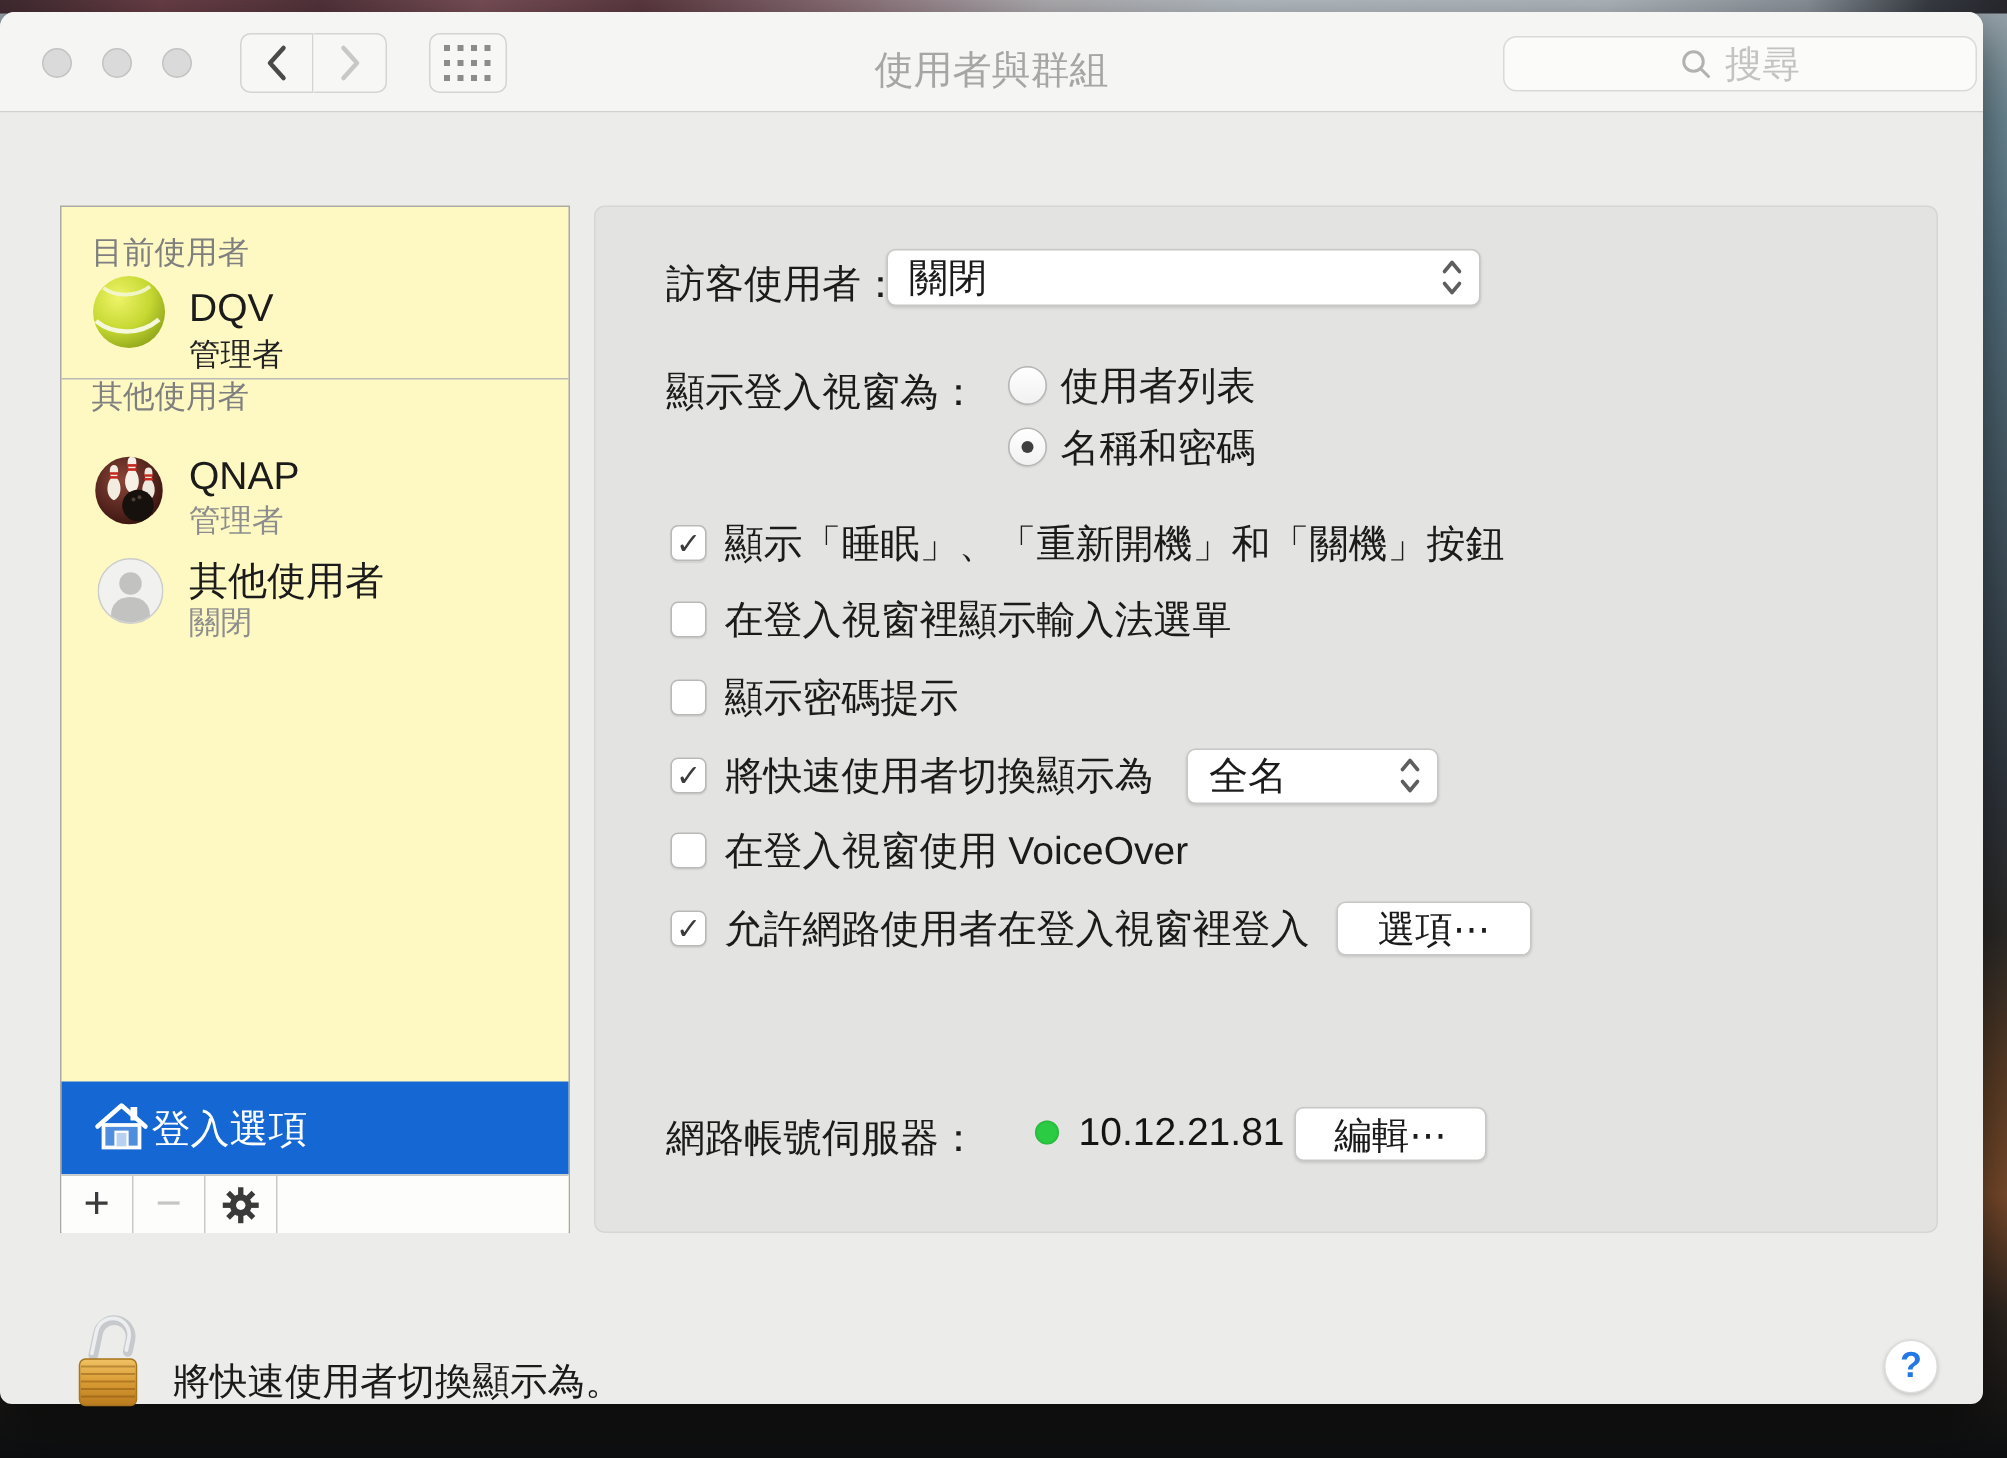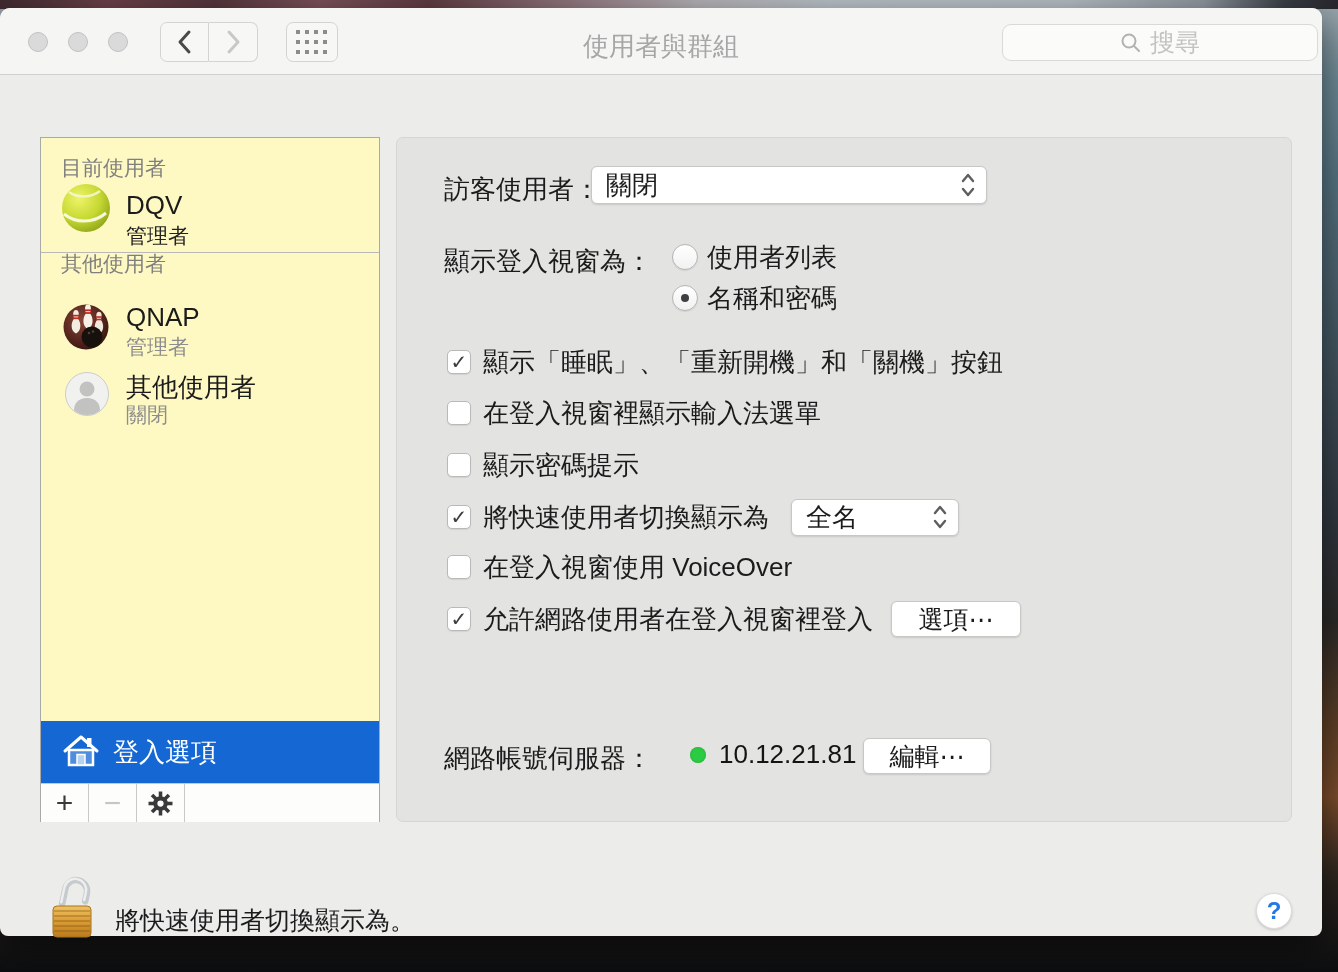--- a/index.html
+++ b/index.html
@@ -31,21 +31,21 @@
   
   #sidebar{position:absolute;left:40px;top:129px;width:340px;height:685px;background:#fef9c3;
     border:1px solid #a9a9a7;}
   .side-header{position:absolute;left:20px;font-size:21px;color:#7f7f7f;}
   .u-name{position:absolute;left:85px;font-size:26px;color:#1b1b1b;}
   .u-role{position:absolute;left:85px;font-size:21px;}
   .avatar{position:absolute;}
   #side-div{position:absolute;left:0;top:114px;width:100%;height:1px;background:#b9b9b7;}
   #login-row{position:absolute;left:0;top:583px;width:100%;height:62px;background:#1567d3;
     display:flex;align-items:center;}
-  #login-row span{color:#fff;font-size:26px;margin-left:12px;}
+  #login-row span{color:#fff;font-size:26px;margin-left:0;}
   #side-actions{position:absolute;left:0;top:645px;width:100%;height:39px;background:#fdfdfc;
     border-top:1px solid #c9c9c7;display:flex;}
   .act-btn{width:48px;height:100%;border-right:1px solid #c9c9c7;display:flex;
     align-items:center;justify-content:center;font-size:30px;font-weight:300;color:#3a3a3a;}
   .act-btn.disabled{color:#c6c6c6;}
   
   #panel{position:absolute;left:396px;top:129px;width:896px;height:685px;background:#e3e3e1;
     border:1px solid #d6d6d4;border-radius:7px;}
   .form-label{position:absolute;font-size:26px;color:#1b1b1b;white-space:nowrap;}
   .popup{position:absolute;background:#fff;border:1px solid #c7c7c5;border-radius:6px;

